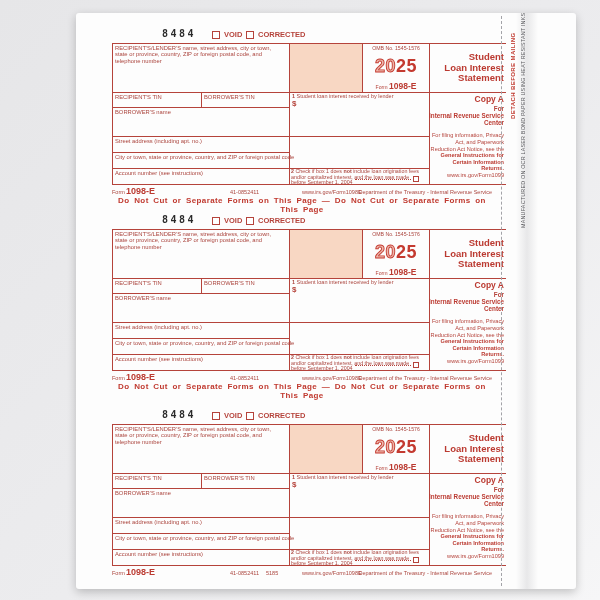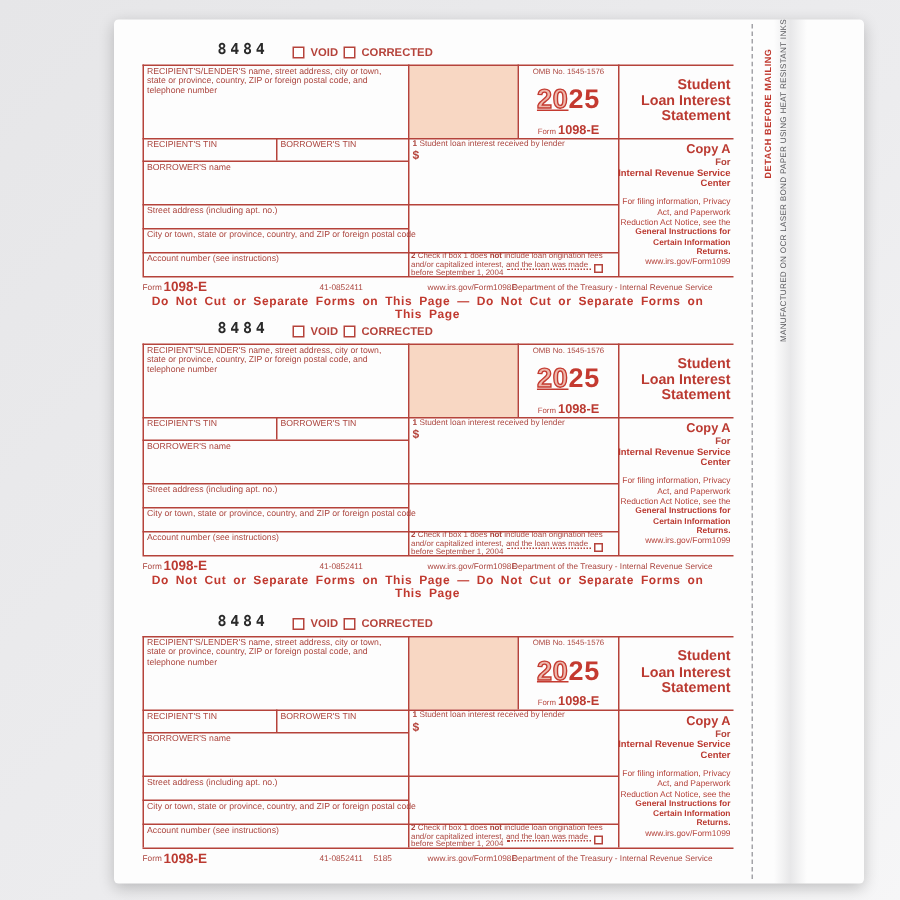--- a/index.html
+++ b/index.html
@@ -11,21 +11,21 @@
   .curl-shade{position:absolute;left:440px;top:0;width:22px;height:100%;
     background:linear-gradient(90deg,rgba(120,120,128,0) 0%,rgba(120,120,128,.16) 50%,rgba(120,120,128,0) 100%);}
   .perforation{position:absolute;left:425px;top:3px;height:570px;width:0;
     border-left:1px dashed #a3a3a8;}
   .vtext{position:absolute;white-space:nowrap;transform:rotate(-90deg);text-align:center;}
   .vtext.red{left:398px;top:62px;width:80px;height:8px;font-size:6px;font-weight:700;
     color:#c0392f;letter-spacing:.4px;}
   .vtext.gray{left:355px;top:119px;width:185px;height:7px;font-size:5.4px;
     color:#5a5a5e;letter-spacing:.2px;}
 
-  .form-copy{position:absolute;left:19px;width:394px;height:166px;font-size:6px;color:#b5433b;padding-left:24px;}
+  .form-copy{position:absolute;left:36px;width:394px;height:166px;font-size:6px;color:#b5433b;padding-left:24px;}
   .form-copy:nth-of-type(1){top:30px;}
   .form-copy:nth-of-type(2){top:216px;}
   .form-copy:nth-of-type(3){top:411px;}
 
   .ln{position:absolute;background:#b5433b;}
   .hl{height:1px;}
   .vl{width:1px;}
   .peach{position:absolute;left:178px;top:1px;width:72px;height:48px;background:#f8d7c3;}
 
   .print-code{position:absolute;left:50px;top:-15px;font-family:"DejaVu Sans Mono",monospace;
@@ -35,21 +35,21 @@
   .cb.corrected{left:134px;top:-12px;}
   .cb-label{position:absolute;top:-13px;font-size:7.5px;font-weight:600;color:#b5433b;}
   .cb-label.void{left:112px;}
   .cb-label.corrected{left:146px;}
 
   .lbl{position:absolute;font-size:5.8px;line-height:1.12;color:#ab453e;}
   .recipient-lbl{left:3px;top:2px;width:168px;}
   .omb-lbl{left:251px;top:3px;width:66px;text-align:center;font-size:5.2px;}
   .year{position:absolute;left:251px;top:13px;width:66px;text-align:center;
     font-size:18px;font-weight:800;letter-spacing:.5px;}
-  .year .y20{color:#eeb7ab;text-decoration:underline;-webkit-text-stroke:.9px #c43a30;}
+  .year .y20{color:#eeb7ab;-webkit-text-stroke:.9px #c43a30;}
   .year .y25{color:#c43a30;}
   .omb-form{position:absolute;left:251px;top:38px;width:66px;text-align:center;font-size:5.2px;}
   .omb-form b{font-size:8.5px;color:#bb3a31;}
   .title-block{position:absolute;left:317px;top:9px;width:75px;text-align:right;
     font-size:9.5px;line-height:10.5px;font-weight:700;color:#bb3a31;}
   .dollar{position:absolute;left:180px;top:56px;font-size:8px;font-weight:600;}
   .box-label b{font-weight:700;}
   .box2{position:absolute;left:179px;top:126px;width:132px;height:14px;font-size:5.3px;line-height:1.08;color:#ab453e;}
   .box2 .leader{position:absolute;left:64px;right:12px;bottom:3px;border-bottom:1px dotted #b5433b;}
   .box2 .cb2{position:absolute;right:4px;bottom:1px;width:6px;height:6px;border:1px solid #b5433b;background:#fff;}

